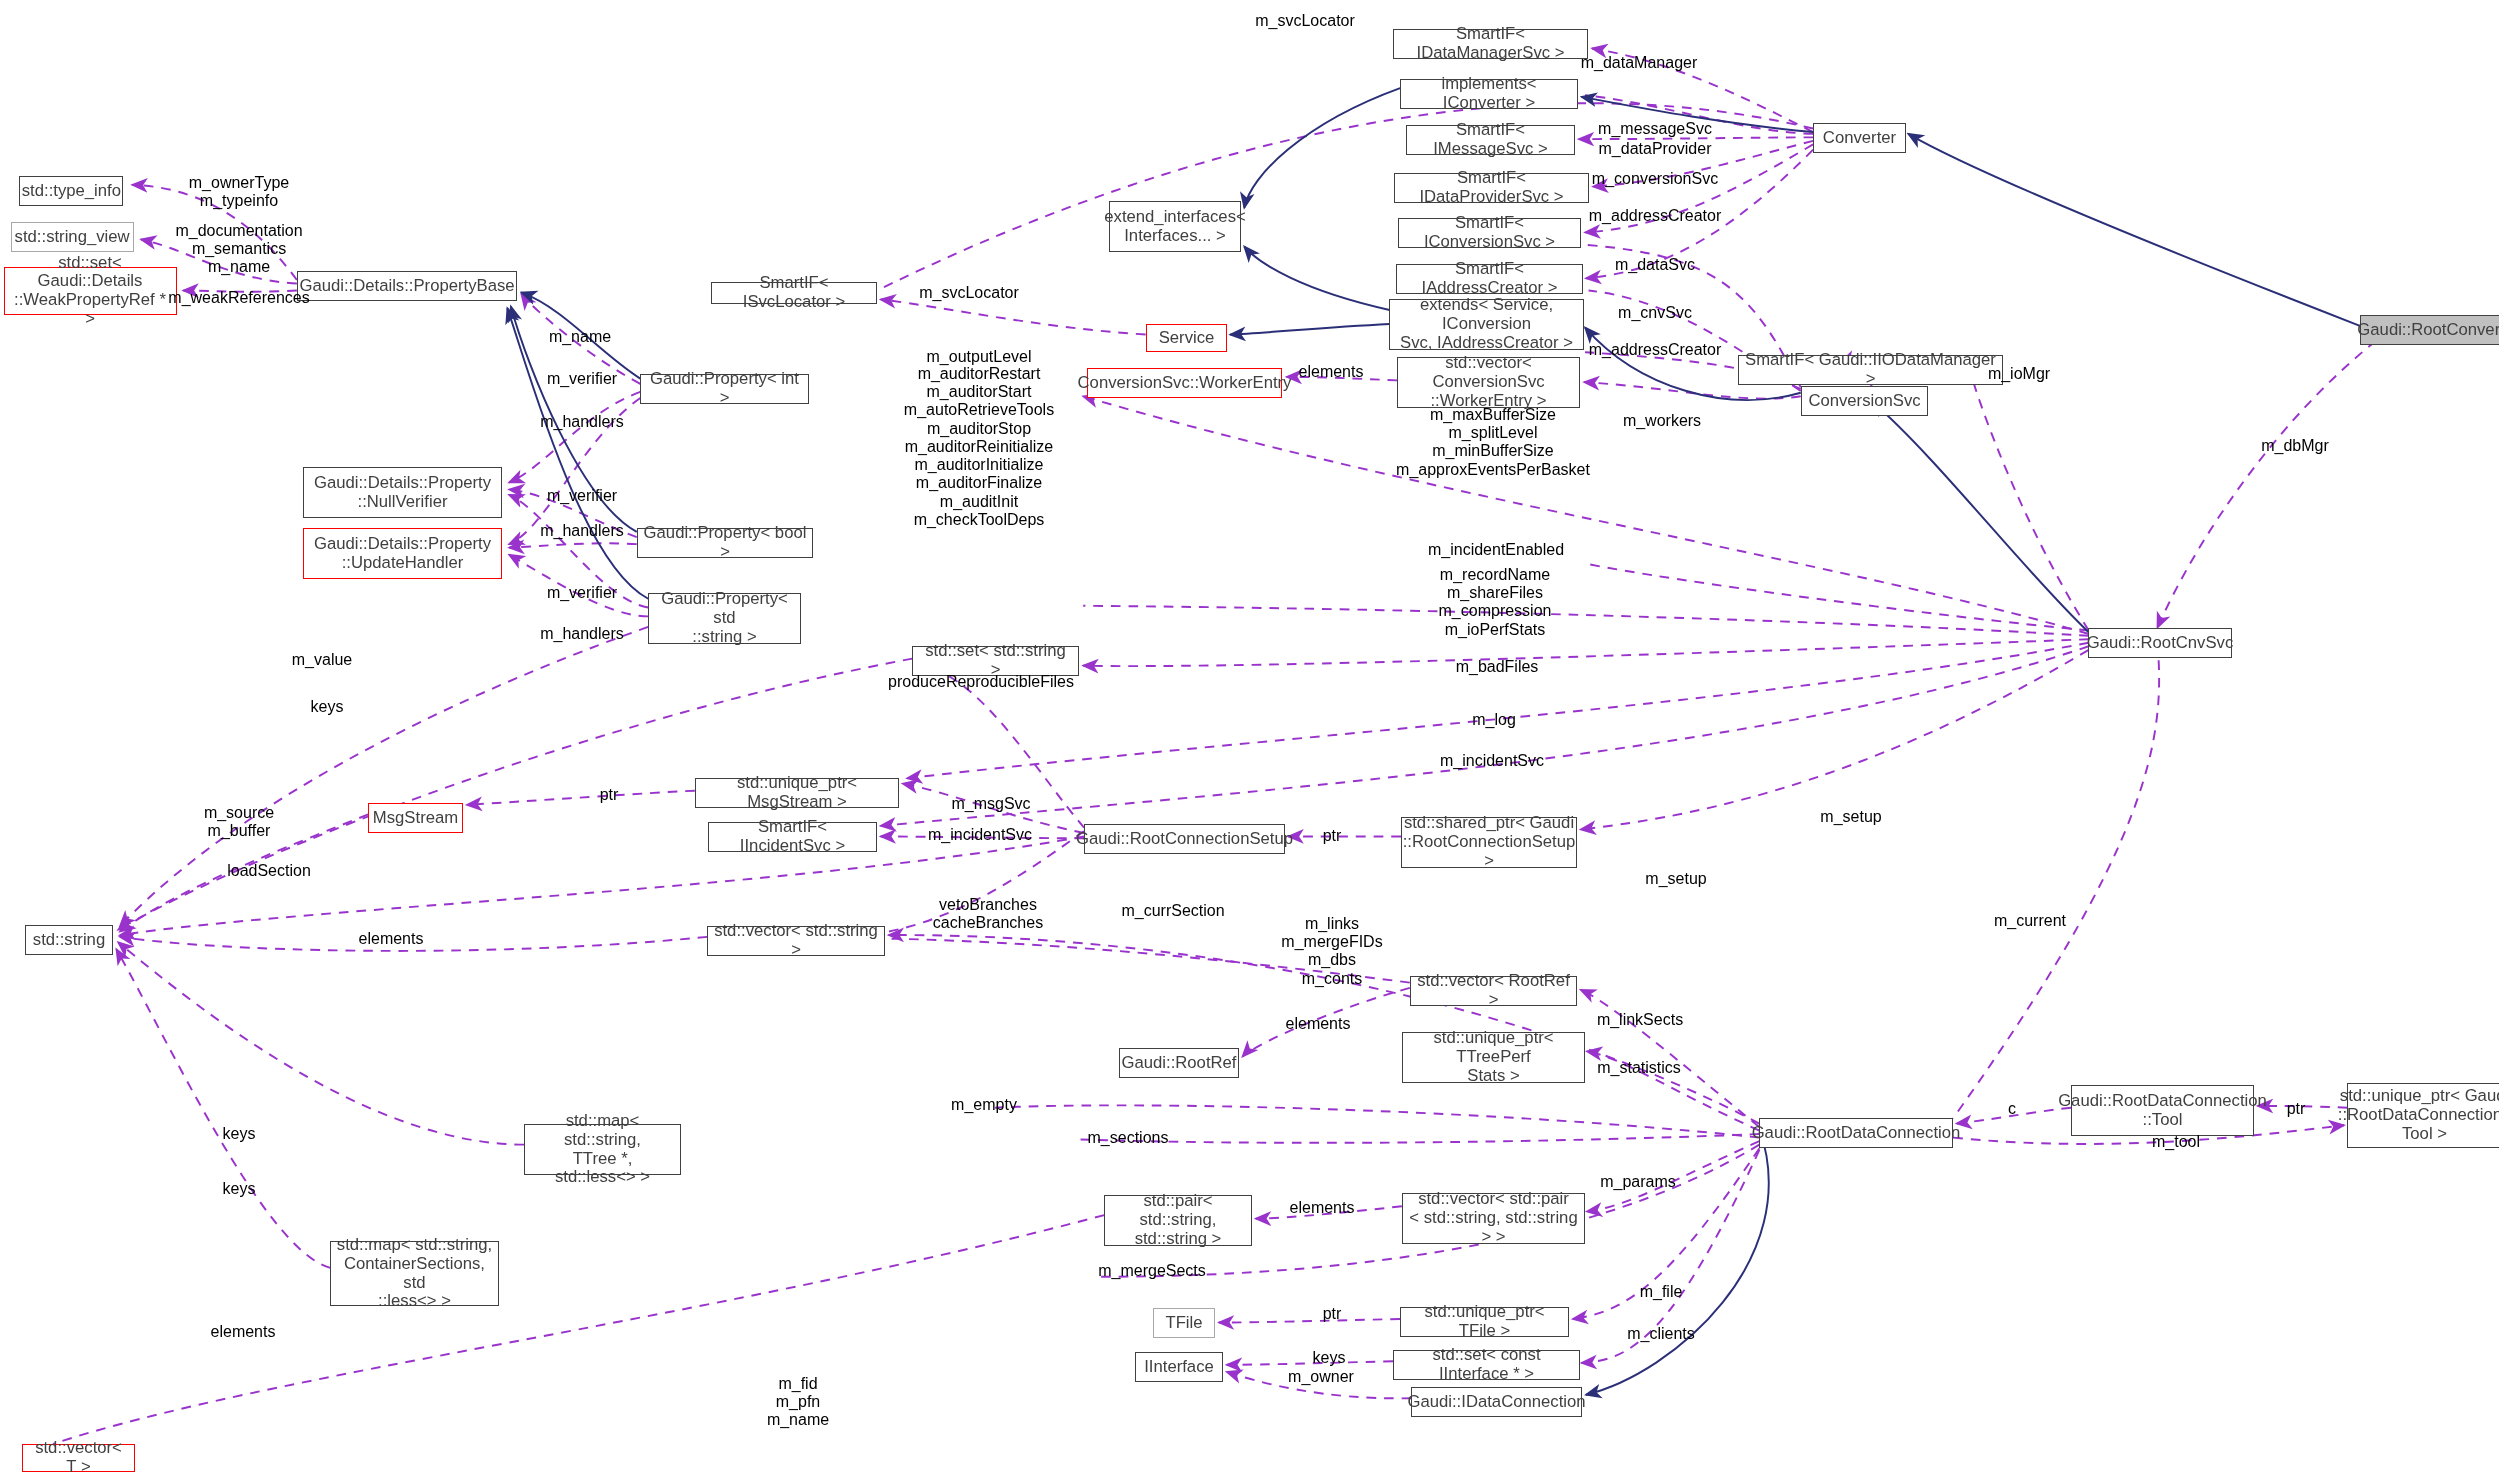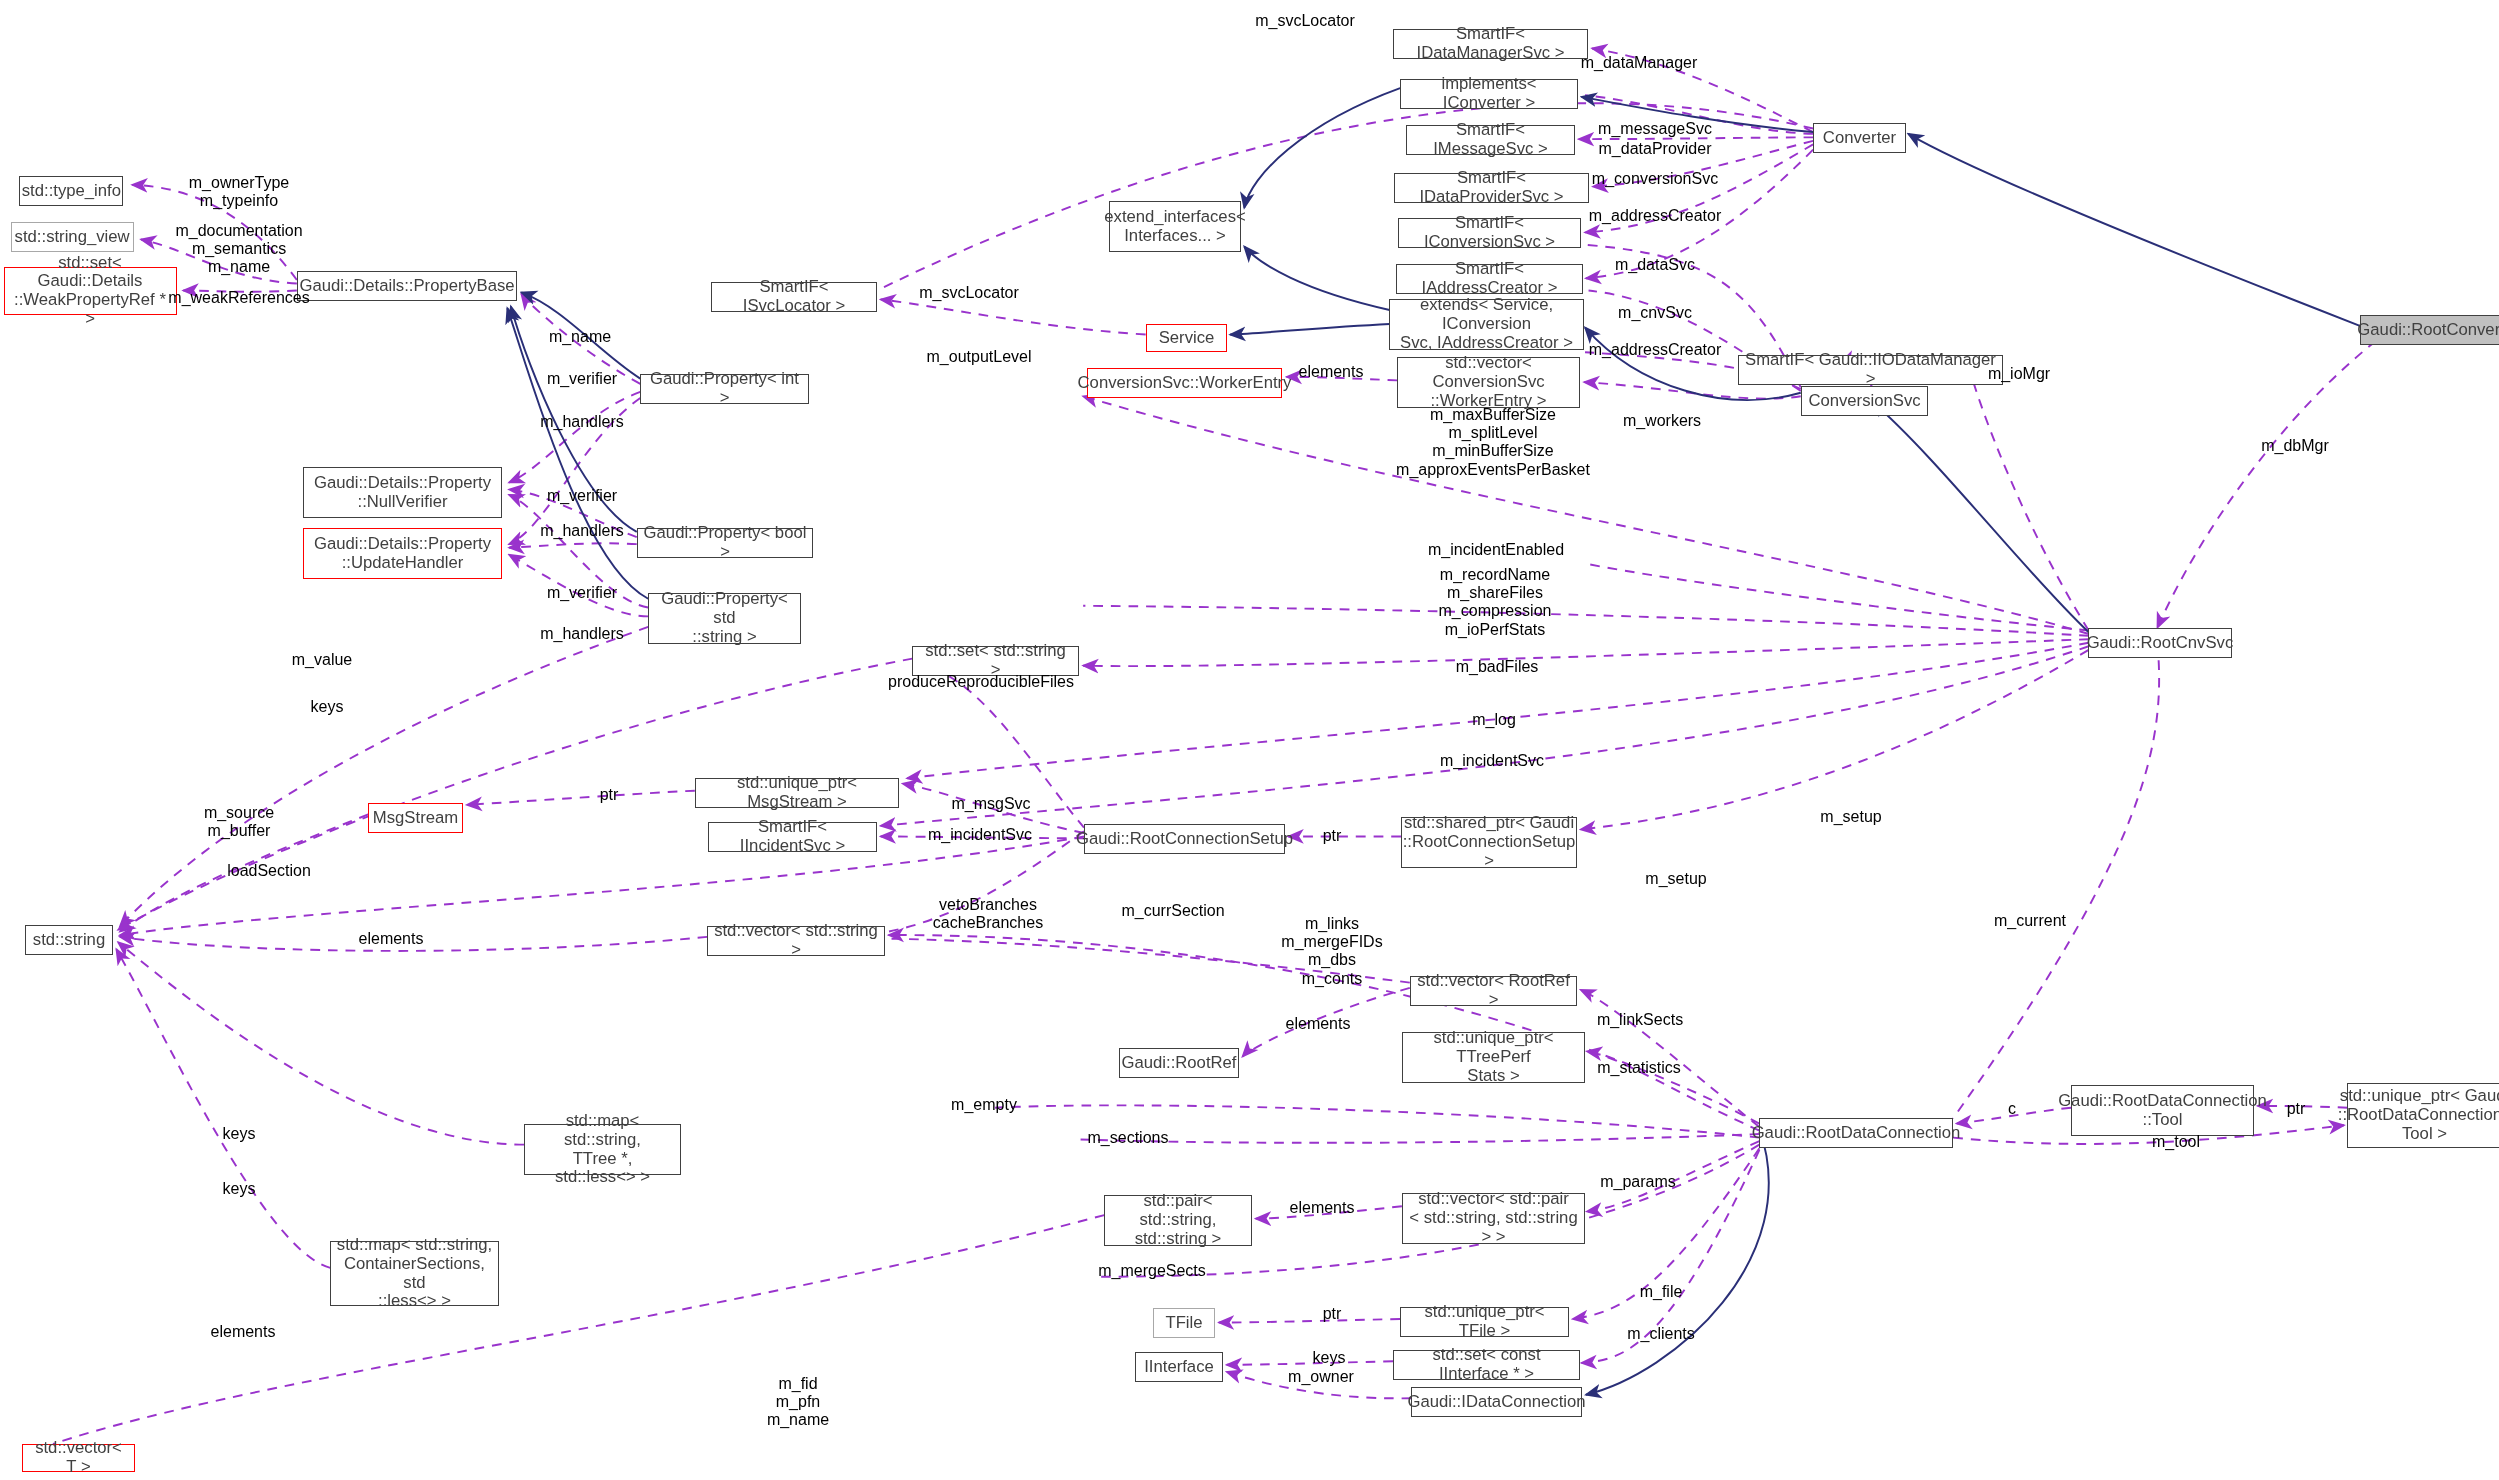--- a/index.html
+++ b/index.html
@@ -158,21 +158,21 @@
 ::WeakPropertyRef * &gt;</div>
     <div class="node" style="left: 297px; top: 271px; width: 220px; height: 30px;">Gaudi::Details::PropertyBase</div>
     <div class="node" style="left: 303px; top: 467px; width: 199px; height: 51px;">Gaudi::Details::Property
 ::NullVerifier</div>
     <div class="node red" style="left: 303px; top: 528px; width: 199px; height: 51px;">Gaudi::Details::Property
 ::UpdateHandler</div>
     <div class="node" style="left: 640px; top: 374px; width: 169px; height: 30px;">Gaudi::Property&lt; int &gt;</div>
     <div class="node" style="left: 637px; top: 528px; width: 176px; height: 30px;">Gaudi::Property&lt; bool &gt;</div>
     <div class="node" style="left: 648px; top: 593px; width: 153px; height: 51px;">Gaudi::Property&lt; std
 ::string &gt;</div>
-    <div class="node" style="left: 711px; top: 282px; width: 166px; height: 30px;">SmartIF&lt; ISvcLocator &gt;</div>
+    <div class="node" style="left: 711px; top: 282px; width: 166px; height: 22px;">SmartIF&lt; ISvcLocator &gt;</div>
     <div class="node red" style="left: 1146px; top: 324px; width: 81px; height: 28px;">Service</div>
     <div class="node red" style="left: 1087px; top: 368px; width: 195px; height: 30px;">ConversionSvc::WorkerEntry</div>
     <div class="node" style="left: 912px; top: 646px; width: 167px; height: 30px;">std::set&lt; std::string &gt;</div>
     <div class="node" style="left: 695px; top: 778px; width: 204px; height: 30px;">std::unique_ptr&lt; MsgStream &gt;</div>
     <div class="node red" style="left: 368px; top: 803px; width: 95px; height: 30px;">MsgStream</div>
     <div class="node" style="left: 708px; top: 822px; width: 169px; height: 30px;">SmartIF&lt; IIncidentSvc &gt;</div>
     <div class="node" style="left: 1084px; top: 824px; width: 201px; height: 30px;">Gaudi::RootConnectionSetup</div>
     <div class="node" style="left: 1401px; top: 817px; width: 176px; height: 51px;">std::shared_ptr&lt; Gaudi
 ::RootConnectionSetup &gt;</div>
     <div class="node" style="left: 25px; top: 925px; width: 88px; height: 30px;">std::string</div>
@@ -228,20 +228,29 @@
     <div class="elabel" style="left: 580px; top: 337px;">m_name</div>
     <div class="elabel" style="left: 582px; top: 379px;">m_verifier</div>
     <div class="elabel" style="left: 582px; top: 422px;">m_handlers</div>
     <div class="elabel" style="left: 582px; top: 496px;">m_verifier</div>
     <div class="elabel" style="left: 582px; top: 531px;">m_handlers</div>
     <div class="elabel" style="left: 582px; top: 593px;">m_verifier</div>
     <div class="elabel" style="left: 582px; top: 634px;">m_handlers</div>
     <div class="elabel" style="left: 1305px; top: 21px;">m_svcLocator</div>
     <div class="elabel" style="left: 969px; top: 293px;">m_svcLocator</div>
     <div class="elabel" style="left: 979px; top: 357px;">m_outputLevel</div>
+    <div class="elabel" style="left: 979px; top: 447px;">m_auditorRestart
+m_auditorStart
+m_autoRetrieveTools
+m_auditorStop
+m_auditorReinitialize
+m_auditorInitialize
+m_auditorFinalize
+m_auditInit
+m_checkToolDeps</div>
     <div class="elabel" style="left: 1331px; top: 372px;">elements</div>
     <div class="elabel" style="left: 1639px; top: 63px;">m_dataManager</div>
     <div class="elabel" style="left: 1655px; top: 129px;">m_messageSvc</div>
     <div class="elabel" style="left: 1655px; top: 149px;">m_dataProvider</div>
     <div class="elabel" style="left: 1655px; top: 179px;">m_conversionSvc</div>
     <div class="elabel" style="left: 1655px; top: 216px;">m_addressCreator</div>
     <div class="elabel" style="left: 1655px; top: 265px;">m_dataSvc</div>
     <div class="elabel" style="left: 1655px; top: 313px;">m_cnvSvc</div>
     <div class="elabel" style="left: 1655px; top: 350px;">m_addressCreator</div>
     <div class="elabel" style="left: 1662px; top: 421px;">m_workers</div>

